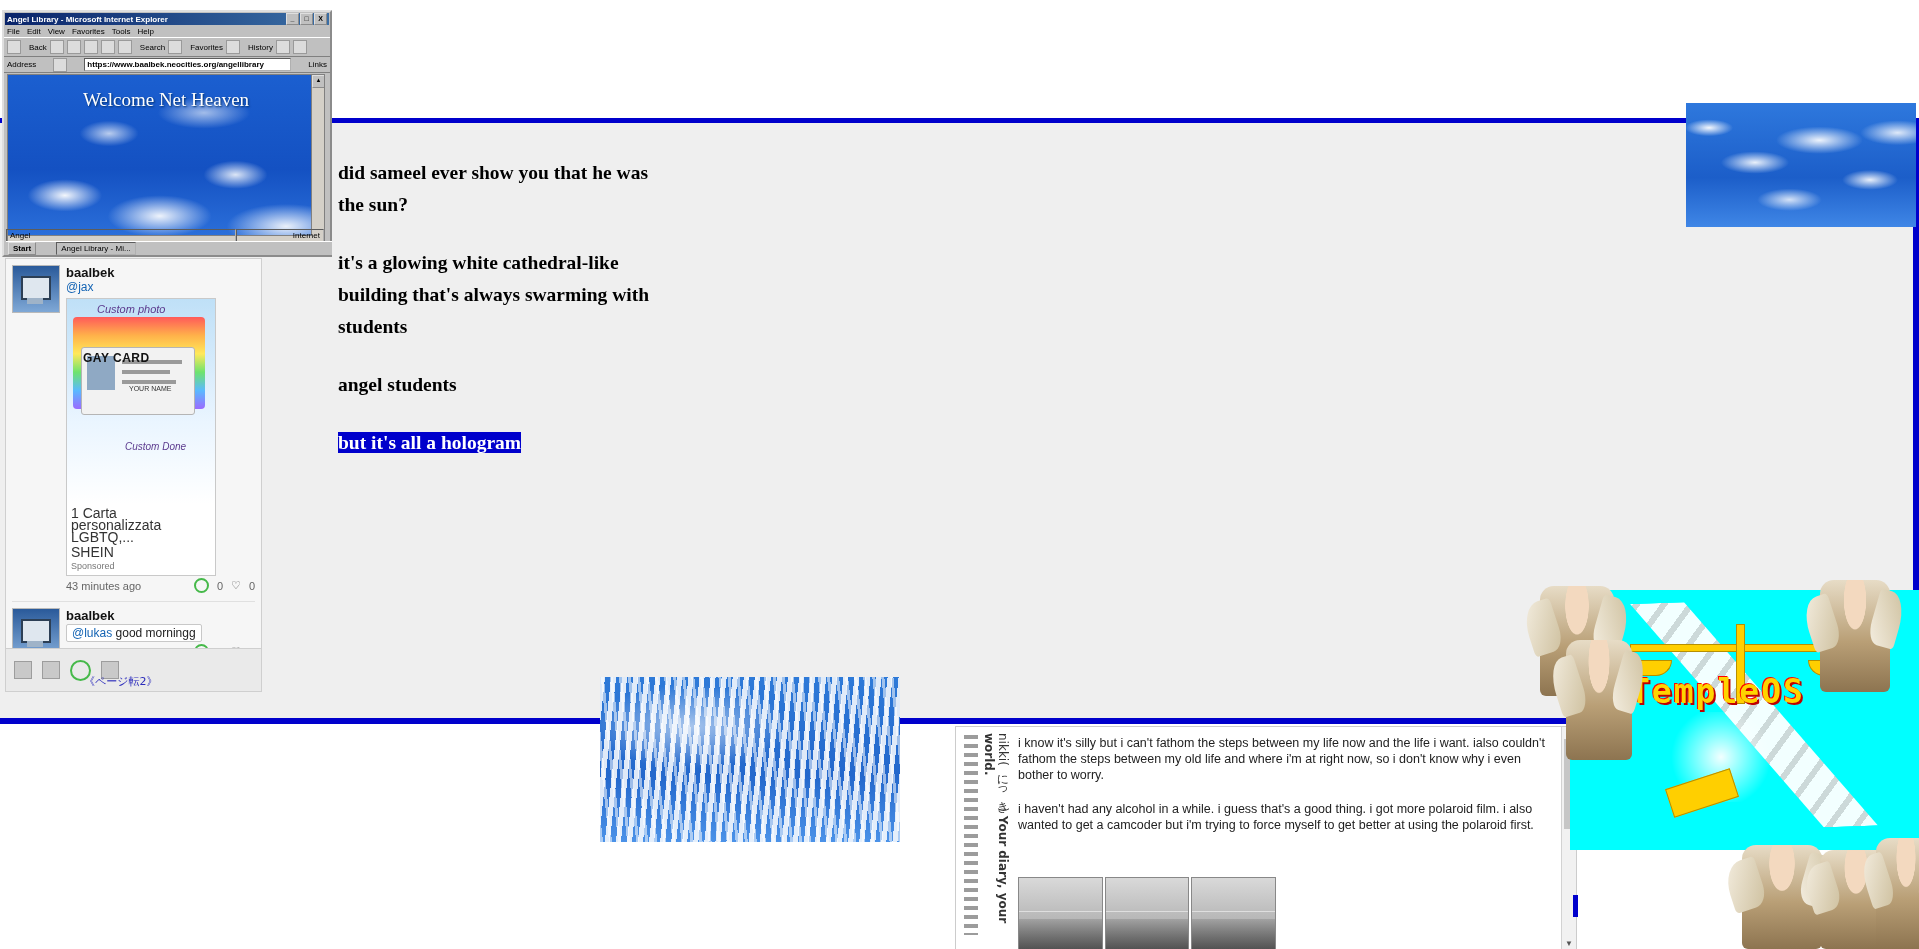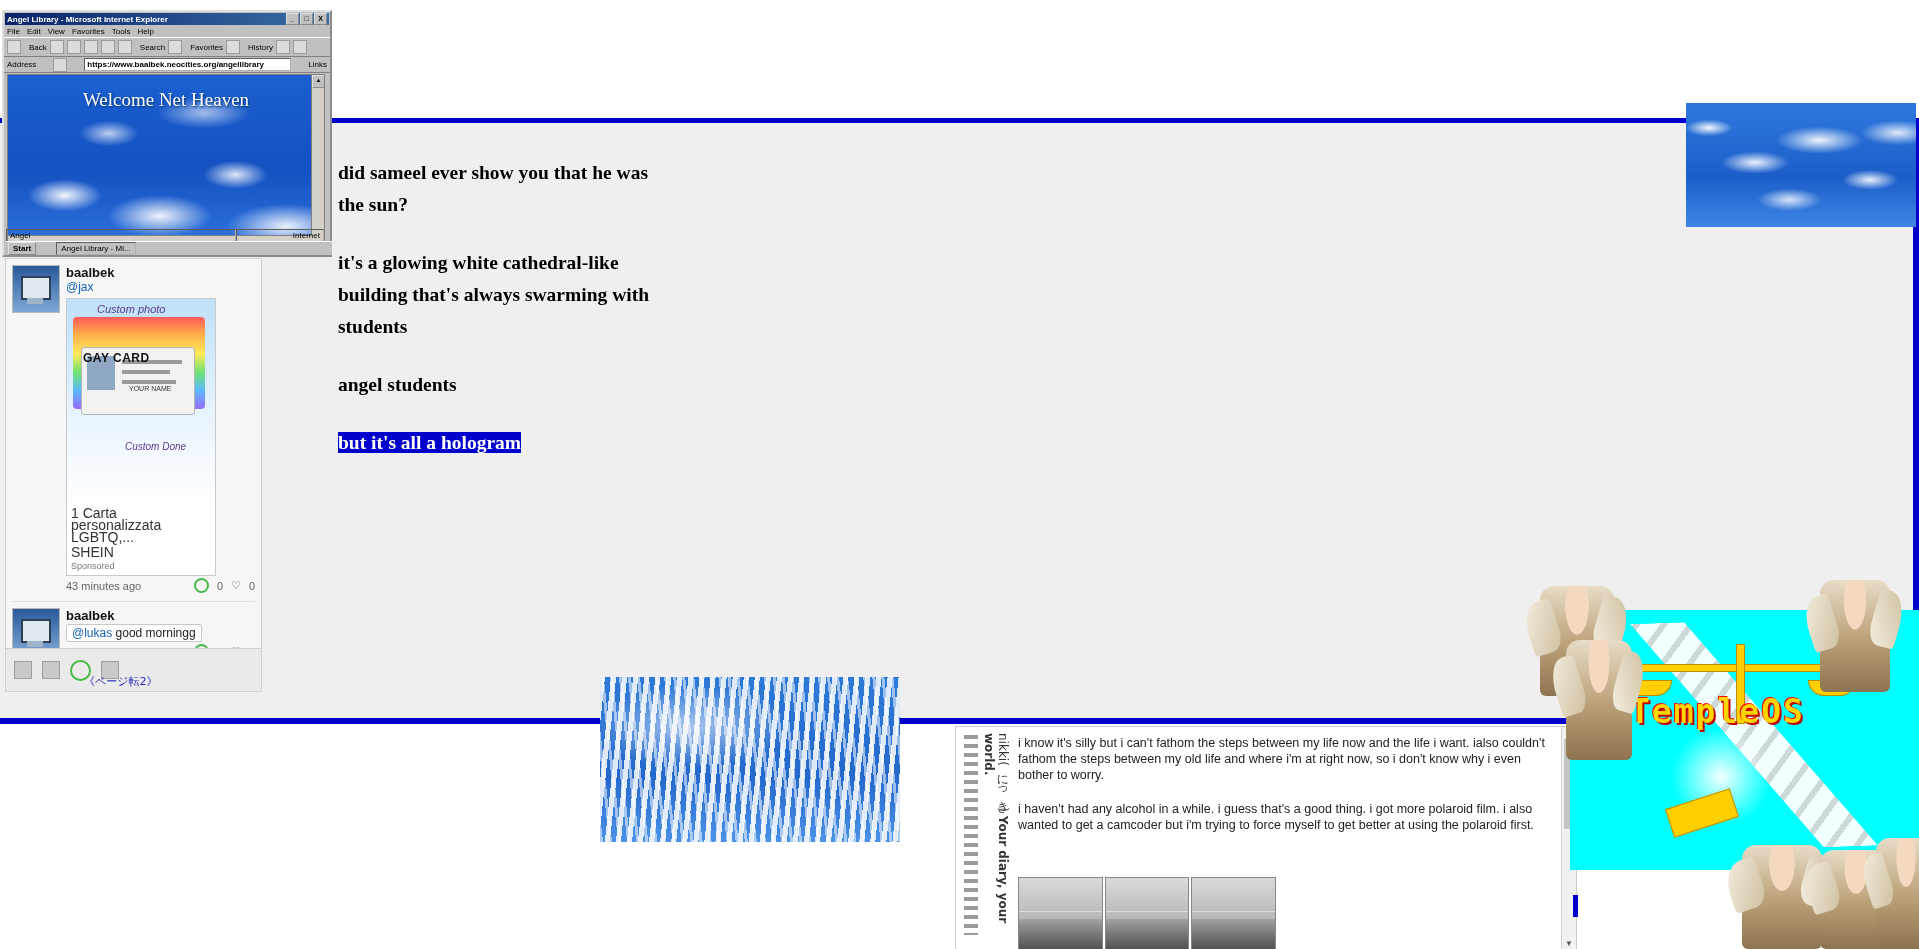--- a/index.html
+++ b/index.html
@@ -241,21 +241,20 @@
   .diary-scroll .up,.diary-scroll .dn{
     position:absolute;left:2px;width:10px;height:10px;color:#555;font-size:8px;text-align:center;line-height:10px;
   }
   .diary-scroll .up{top:1px;} .diary-scroll .dn{bottom:1px;}
   .blue-caret{position:absolute;left:1573px;top:895px;width:5px;height:22px;background:#0000cc;}
 
   
   .temple{
     position:absolute;left:1570px;top:590px;width:349px;height:260px;background:#00ffff;
     overflow:hidden;
-    margin-top:20px;
   }
   .temple-title{
     position:absolute;left:60px;top:82px;font-family:"DejaVu Sans Mono", monospace;
     font-size:33px;font-weight:bold;color:#ffd400;letter-spacing:2px;
     text-shadow:2px 2px 0 #c00000, -1px -1px 0 #ff0000;
   }
   .temple-stripe{
     position:absolute;left:28px;top:10px;width:300px;height:230px;
     background:repeating-linear-gradient(128deg, #ffffff 0 9px, #d7d7d7 9px 15px, #ffffff 15px 22px);
     transform:rotate(-2deg);clip-path:polygon(12% 0,30% 0,92% 100%,74% 100%);

